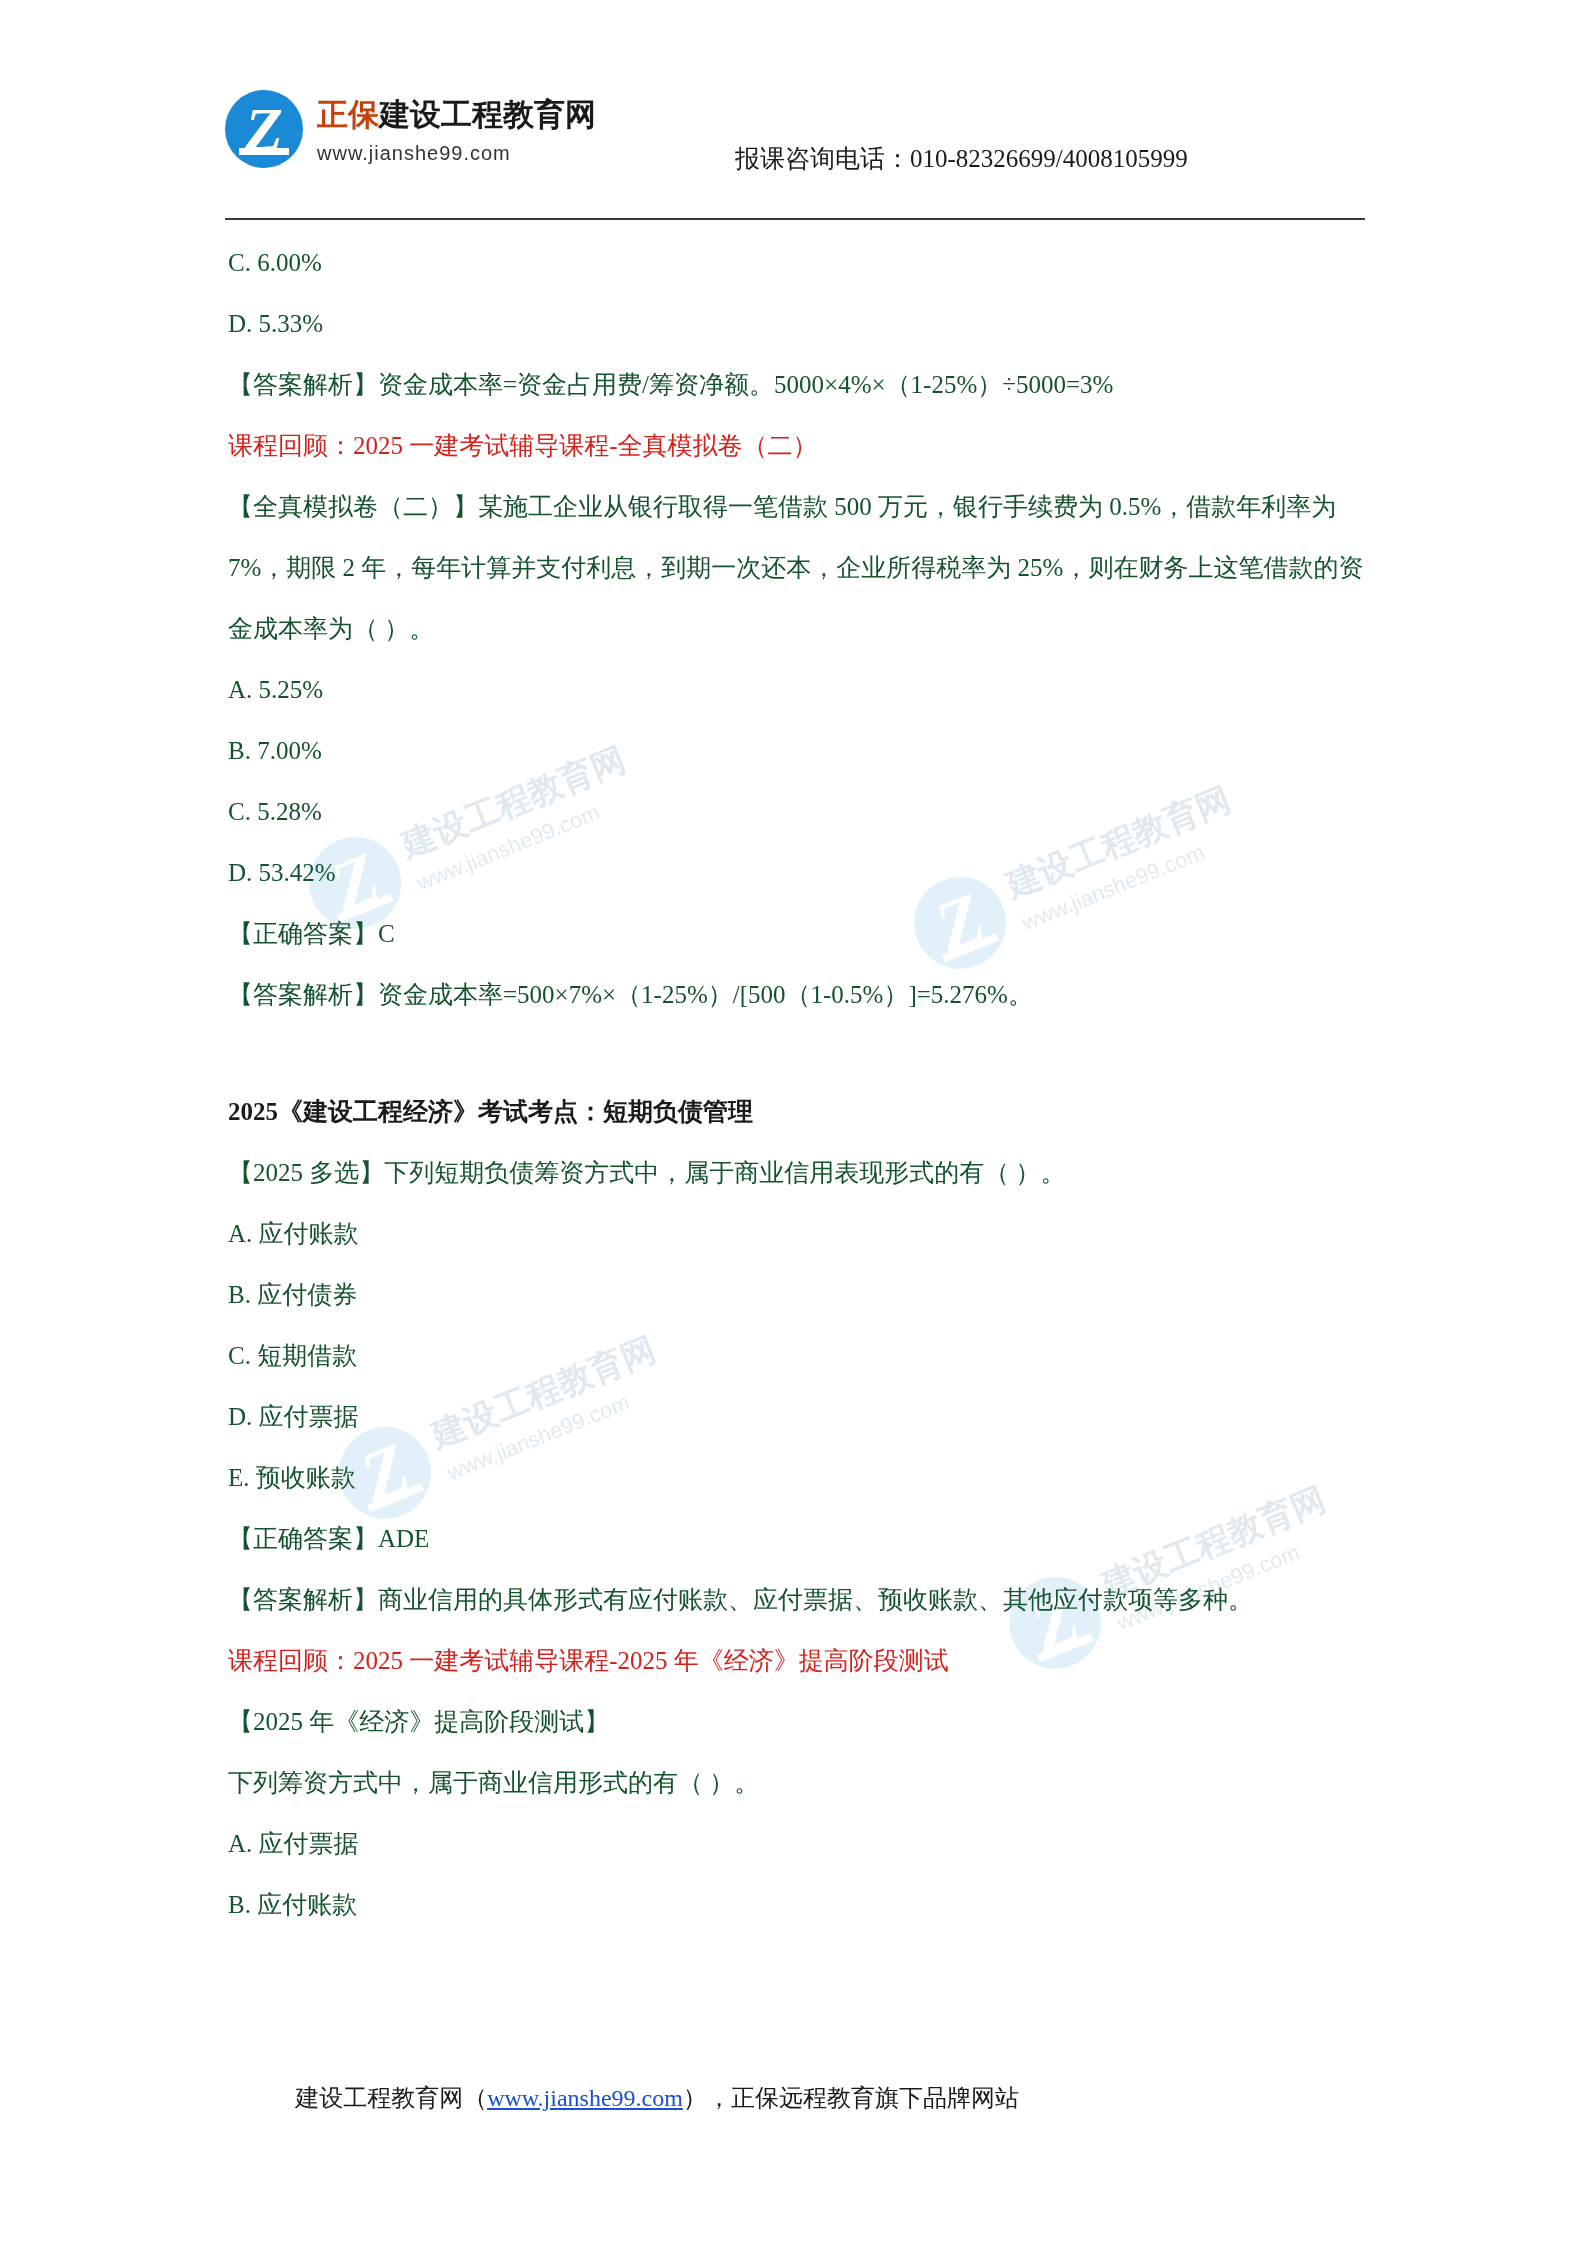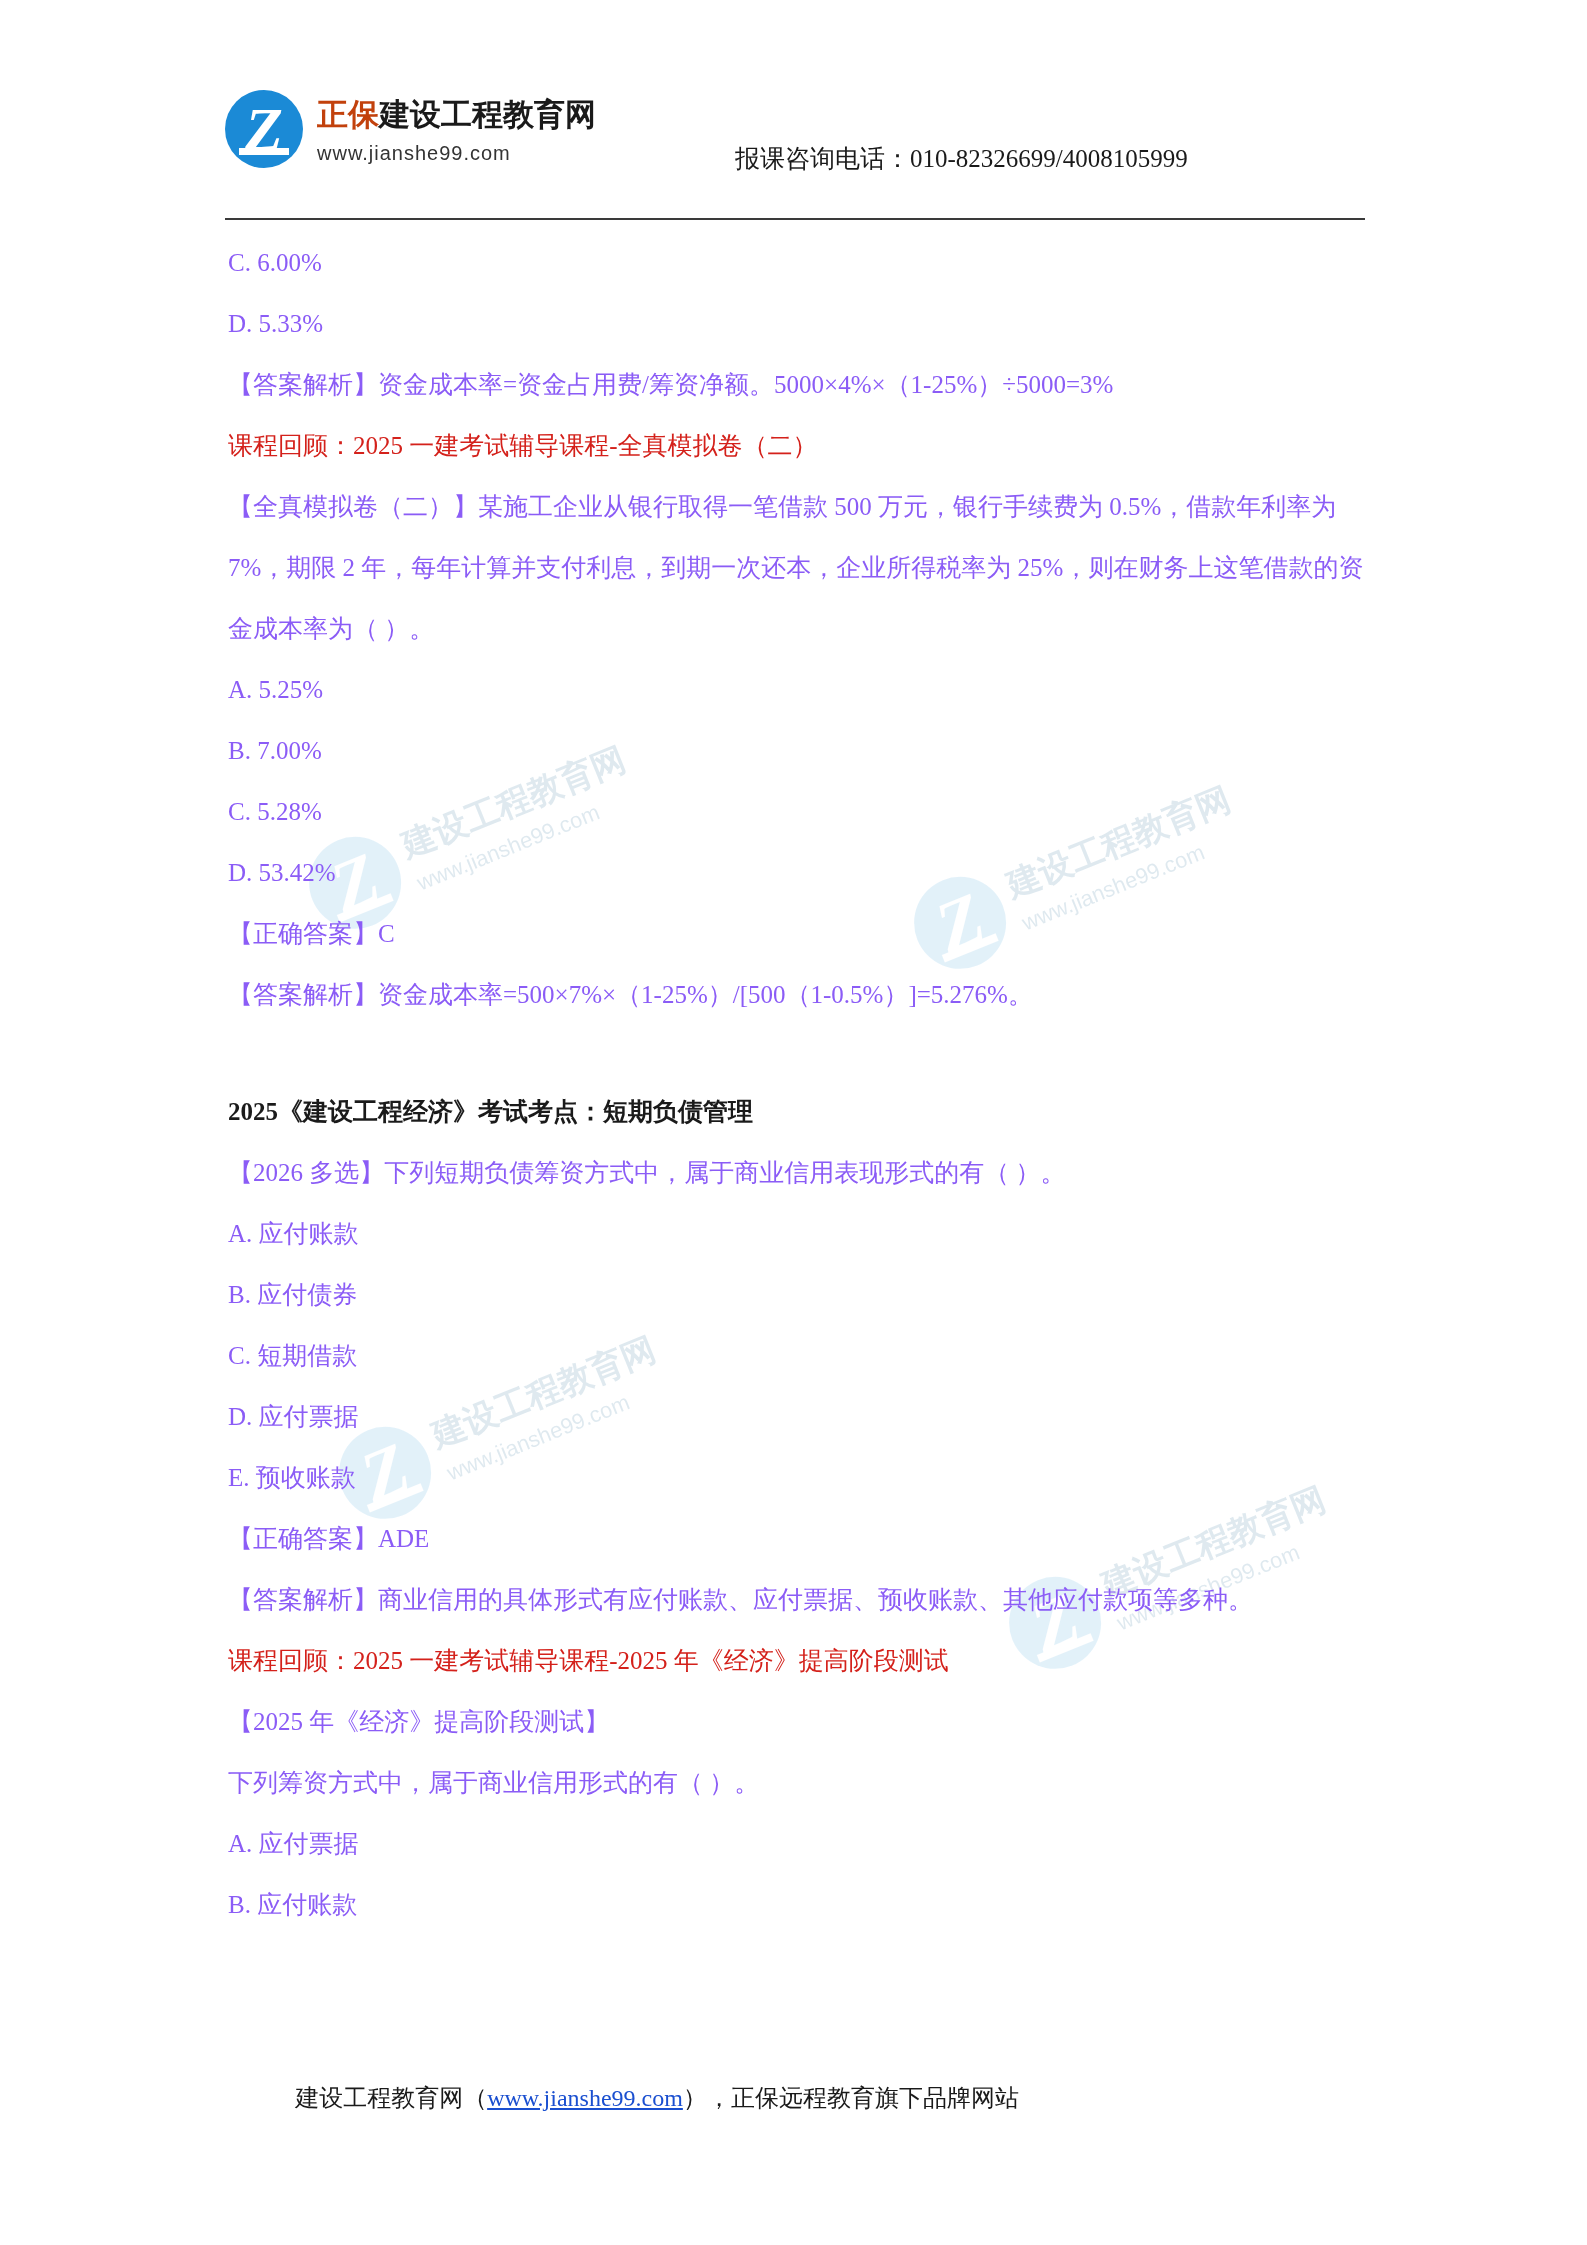--- a/index.html
+++ b/index.html
@@ -84,21 +84,21 @@
   
   .content {
     position:absolute;
     left:228px; top:232px;
     width:1140px;
   }
   .line {
     font-size:25px;
     line-height:61px;
     white-space:nowrap;
-    color:#8b5cf6;
+    color:#14532d;
   }
   .line.wrapy { white-space:normal; line-height:61px; }
   .red { color:#d4211b; }
   .gap-block { height:56px; }
   .section-title {
     font-size:25px;
     line-height:61px;
     font-weight:bold;
     color:#1a1a1a;
     white-space:nowrap;
@@ -227,21 +227,21 @@
     <div class="line">A. 5.25%</div>
     <div class="line">B. 7.00%</div>
     <div class="line">C. 5.28%</div>
     <div class="line">D. 53.42%</div>
     <div class="line">【正确答案】C</div>
     <div class="line">【答案解析】资金成本率=500×7%×（1-25%）/[500（1-0.5%）]=5.276%。</div>
 
     <div class="gap-block"></div>
 
     <div class="section-title">2025《建设工程经济》考试考点：短期负债管理</div>
-    <div class="line">【2026 多选】下列短期负债筹资方式中，属于商业信用表现形式的有（    ）。</div>
+    <div class="line">【2025 多选】下列短期负债筹资方式中，属于商业信用表现形式的有（    ）。</div>
     <div class="line">A. 应付账款</div>
     <div class="line">B. 应付债券</div>
     <div class="line">C. 短期借款</div>
     <div class="line">D. 应付票据</div>
     <div class="line">E. 预收账款</div>
     <div class="line">【正确答案】ADE</div>
     <div class="line">【答案解析】商业信用的具体形式有应付账款、应付票据、预收账款、其他应付款项等多种。</div>
     <div class="line red">课程回顾：2025 一建考试辅导课程-2025 年《经济》提高阶段测试</div>
     <div class="line">【2025 年《经济》提高阶段测试】</div>
     <div class="line">下列筹资方式中，属于商业信用形式的有（    ）。</div>

